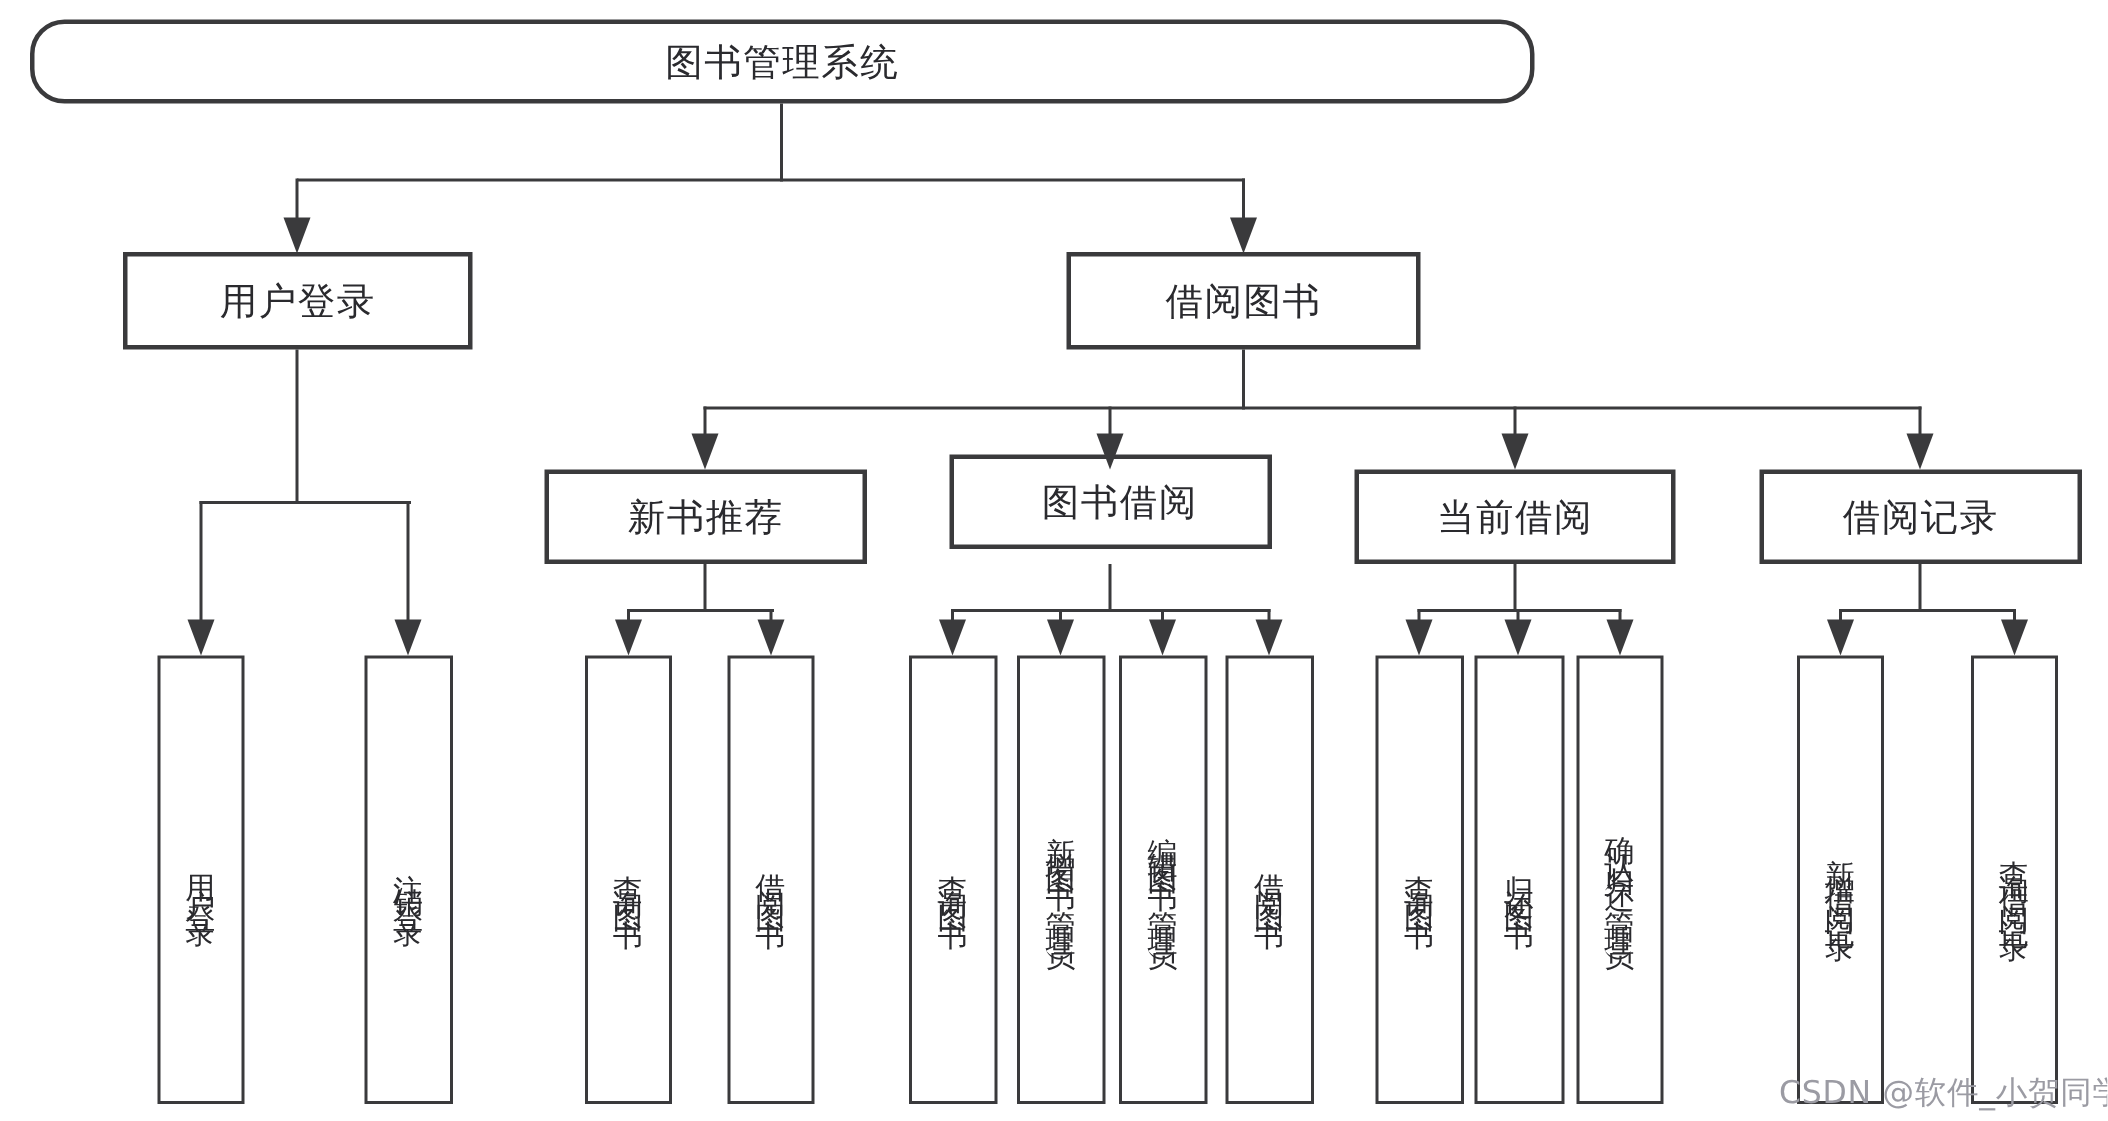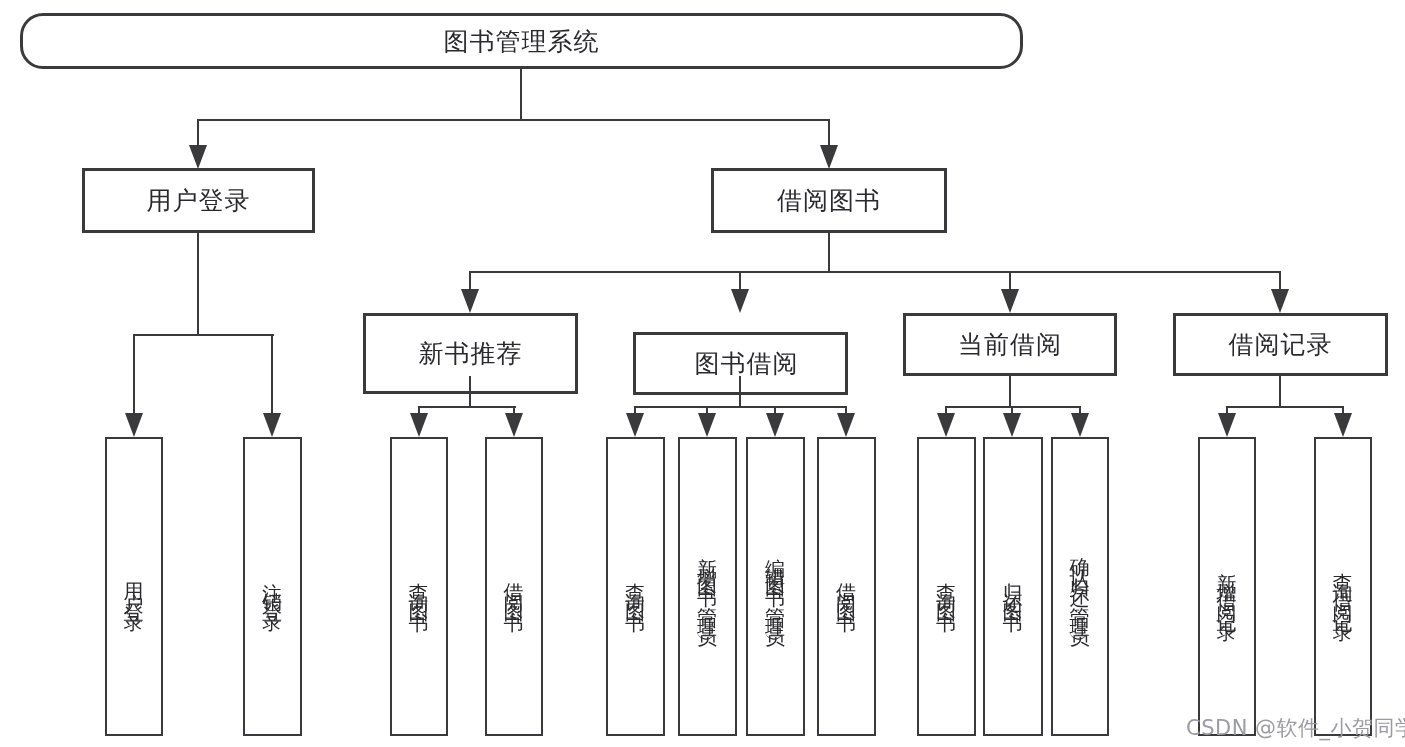--- a/index.html
+++ b/index.html
@@ -36,22 +36,22 @@
 </head>
 <body>
 
 <div id="stage">
 
   <div class="node" style="left:20px;top:13px;width:1003px;height:56px;border-radius:23px;">图书管理系统</div>
 
   <div class="node" style="left:82px;top:168px;width:233px;height:65px;">用户登录</div>
   <div class="node" style="left:711px;top:168px;width:236px;height:65px;">借阅图书</div>
 
-  <div class="node" style="left:363px;top:313px;width:215px;height:81px;">新书推荐</div>
-  <div class="node" style="left:633px;top:332px;width:215px;height:63px;padding-left:12px;">图书借阅</div>
+  <div class="node" style="left:363px;top:313px;width:215px;height:63px;">新书推荐</div>
+  <div class="node" style="left:633px;top:303px;width:215px;height:63px;padding-left:12px;">图书借阅</div>
   <div class="node" style="left:1173px;top:313px;width:215px;height:63px;">借阅记录</div>
   <div class="node" style="left:903px;top:313px;width:214px;height:63px;">当前借阅</div>
 
   <div class="leaf" style="left:105px;top:437px;width:58px;height:299px;">
     <span class="vtext">用户登录</span>
   </div>
   <div class="leaf" style="left:243px;top:437px;width:59px;height:299px;">
     <span class="vtext">注销登录</span>
   </div>
 

